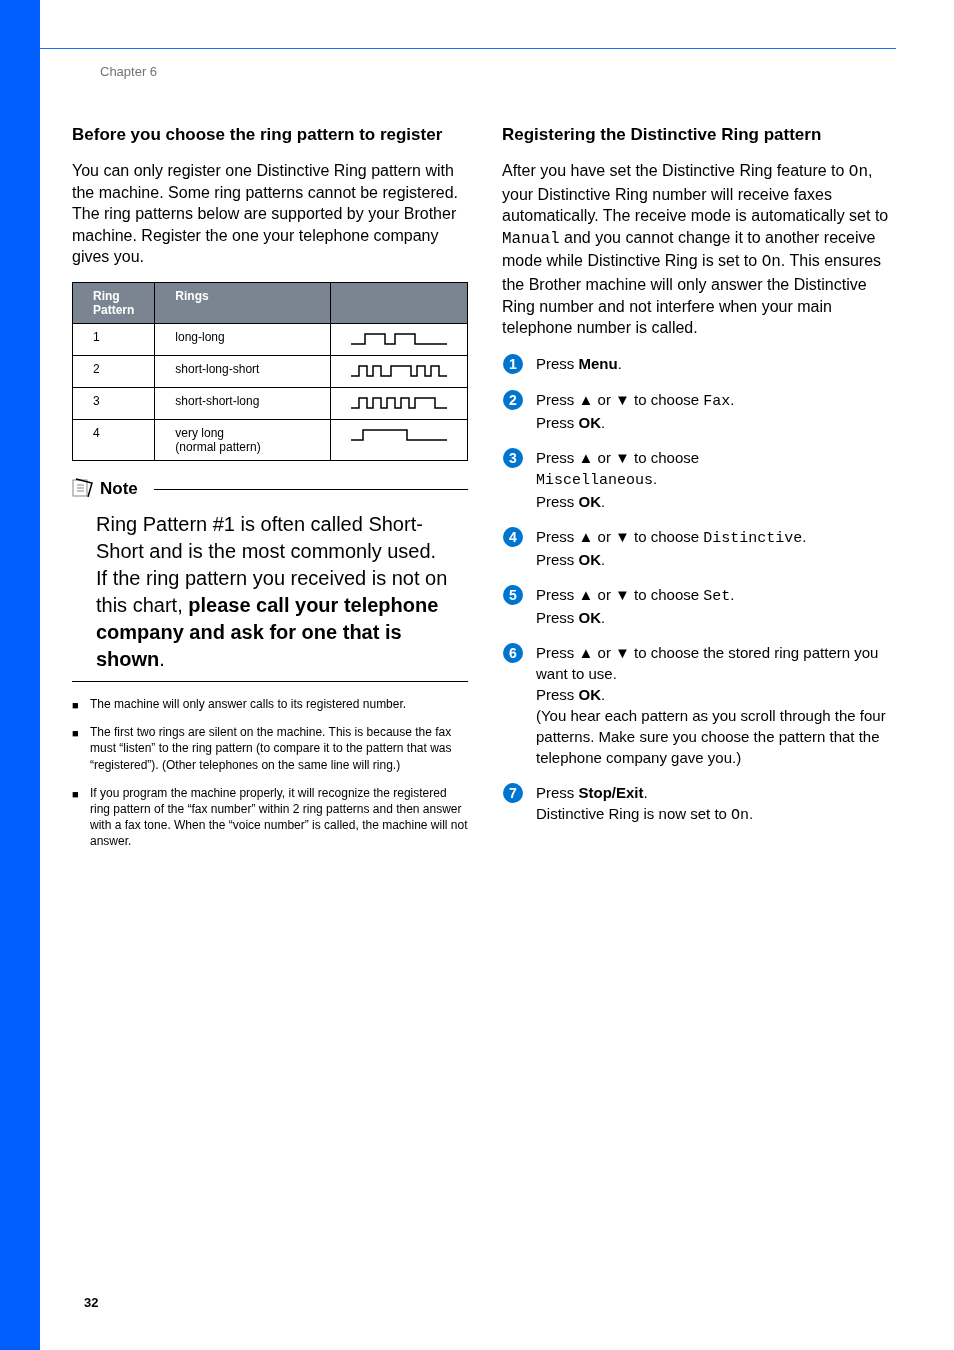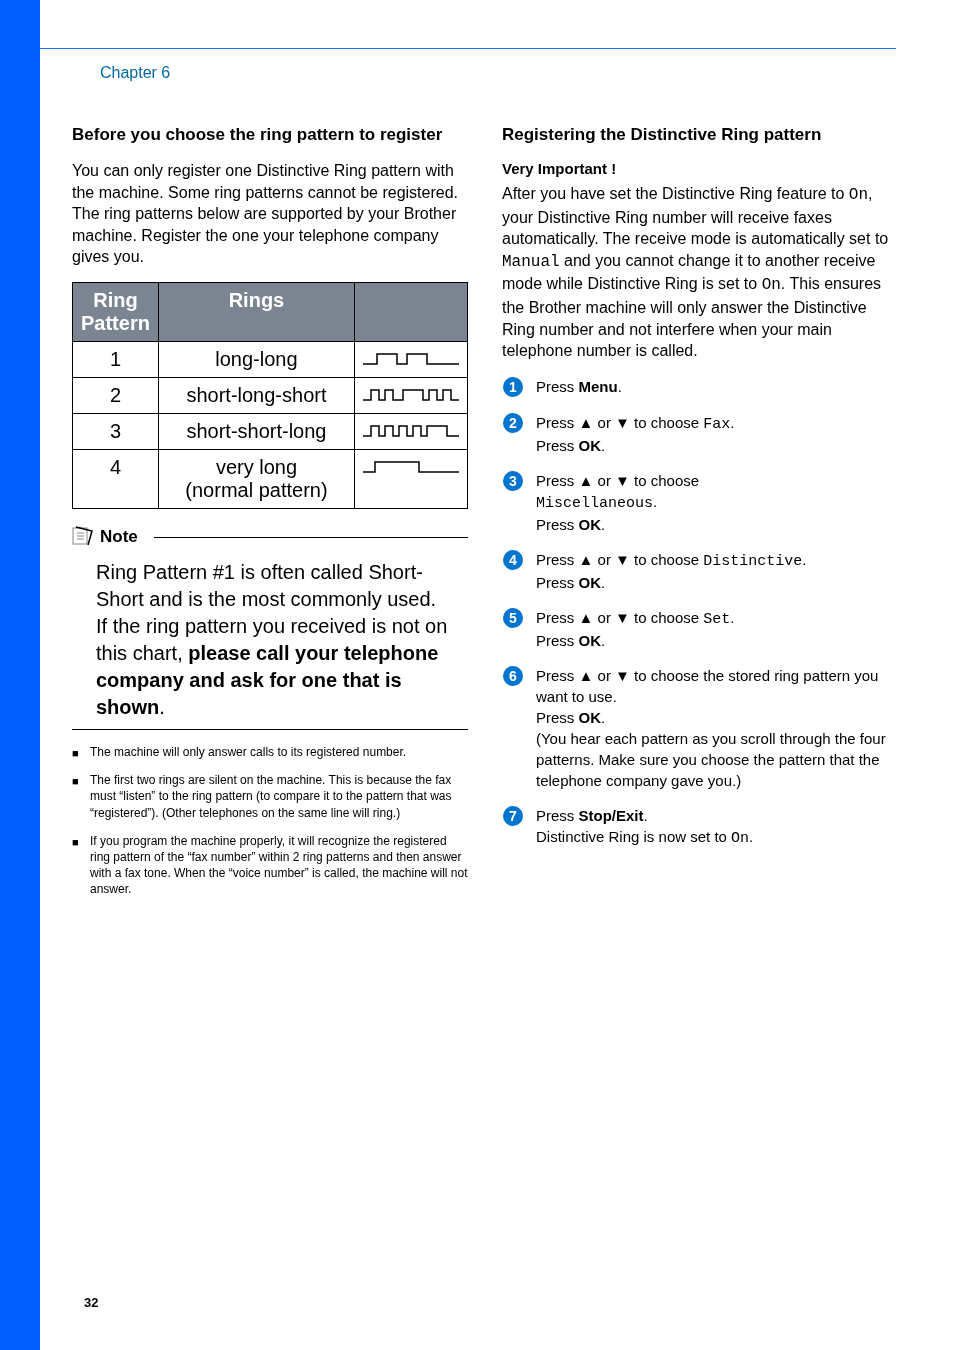--- a/index.html
+++ b/index.html
@@ -1,26 +1,26 @@
 <!DOCTYPE html>
 <html><head>
 <meta charset="utf-8">
 <style>
   * { box-sizing: border-box; margin: 0; padding: 0; }
   html, body { width: 954px; height: 1350px; font-family: Arial, Helvetica, sans-serif; background: #fff; color: #000; }
   .page { width: 954px; height: 1350px; position: relative; }
   .blue-bar { position: absolute; left: 0; top: 0; width: 40px; height: 1350px; background: #005eff; }
   .blue-rule { position: absolute; left: 40px; right: 58px; top: 48px; height: 1px; background: #1f6dff; }
-  .chapter { position: absolute; left: 100px; top: 64px; font-size: 16px; color: #0369a1; }
+  .chapter { position: absolute; left: 100px; top: 64px; font-size: 13px; color: #737373; }
   .content { position: absolute; left: 72px; top: 124px; right: 56px; display: flex; gap: 34px; }
   .col { flex: 1 1 0; }
   h2.section { font-size: 17px; font-weight: bold; margin-bottom: 14px; line-height: 1.3; }
   p.body { font-size: 16px; line-height: 1.35; margin-bottom: 14px; }
   table.ring { border-collapse: collapse; width: 100%; margin-top: 6px; margin-bottom: 16px; }
-  table.ring th, table.ring td { border: 1px solid #000; padding: 6px 8px; font-size: 20px; text-align: center; vertical-align: top; }
+  table.ring th, table.ring td { border: 1px solid #000; padding: 6px 20px; font-size: 12px; text-align: left; vertical-align: top; }
   table.ring th { background: #7a8591; color: #fff; font-weight: bold; }
   .wave { display: inline-block; }
   .note-wrap { margin-top: 6px; margin-bottom: 14px; }
   .note-head { display: flex; align-items: center; gap: 6px; }
   .note-head .note-icon { width: 22px; }
   .note-head .note-title { font-size: 17px; font-weight: bold; }
   .note-line { flex: 1; border-top: 1px solid #000; margin-left: 10px; height: 1px; align-self: center; }
   .note-body { margin: 10px 0 8px 24px; font-size: 20px; line-height: 1.35; }
   .note-end { border-top: 1px solid #000; height: 1px; margin-top: 6px; }
   ul.sq { list-style: none; margin-top: 8px; }
@@ -119,21 +119,20 @@
 
       <ul class="sq">
         <li>The machine will only answer calls to its registered number.</li>
         <li>The first two rings are silent on the machine. This is because the fax must “listen” to the ring pattern (to compare it to the pattern that was “registered”). (Other telephones on the same line will ring.)</li>
         <li>If you program the machine properly, it will recognize the registered ring pattern of the “fax number” within 2 ring patterns and then answer with a fax tone. When the “voice number” is called, the machine will not answer.</li>
       </ul>
     </div>
 
     <div class="col">
       <h2 class="section">Registering the Distinctive Ring pattern</h2>
-      <p class="sub">Very Important !</p>
       <p class="body">
         <span>After you have set the Distinctive Ring feature to </span><span class="mono">On</span><span>, your Distinctive Ring number will receive faxes automatically. The receive mode is automatically set to </span><span class="mono">Manual</span><span> and you cannot change it to another receive mode while Distinctive Ring is set to </span><span class="mono">On</span><span>. This ensures the Brother machine will only answer the Distinctive Ring number and not interfere when your main telephone number is called.</span>
       </p>
 
       <div class="step">
         <span class="num">
           <svg width="22" height="22">
               <circle cx="11" cy="11" r="10" fill="#0075d0"></circle>
               <text x="11" y="16" text-anchor="middle" font-size="14" font-family="Arial" font-weight="bold" fill="#fff">1</text>
             </svg>

